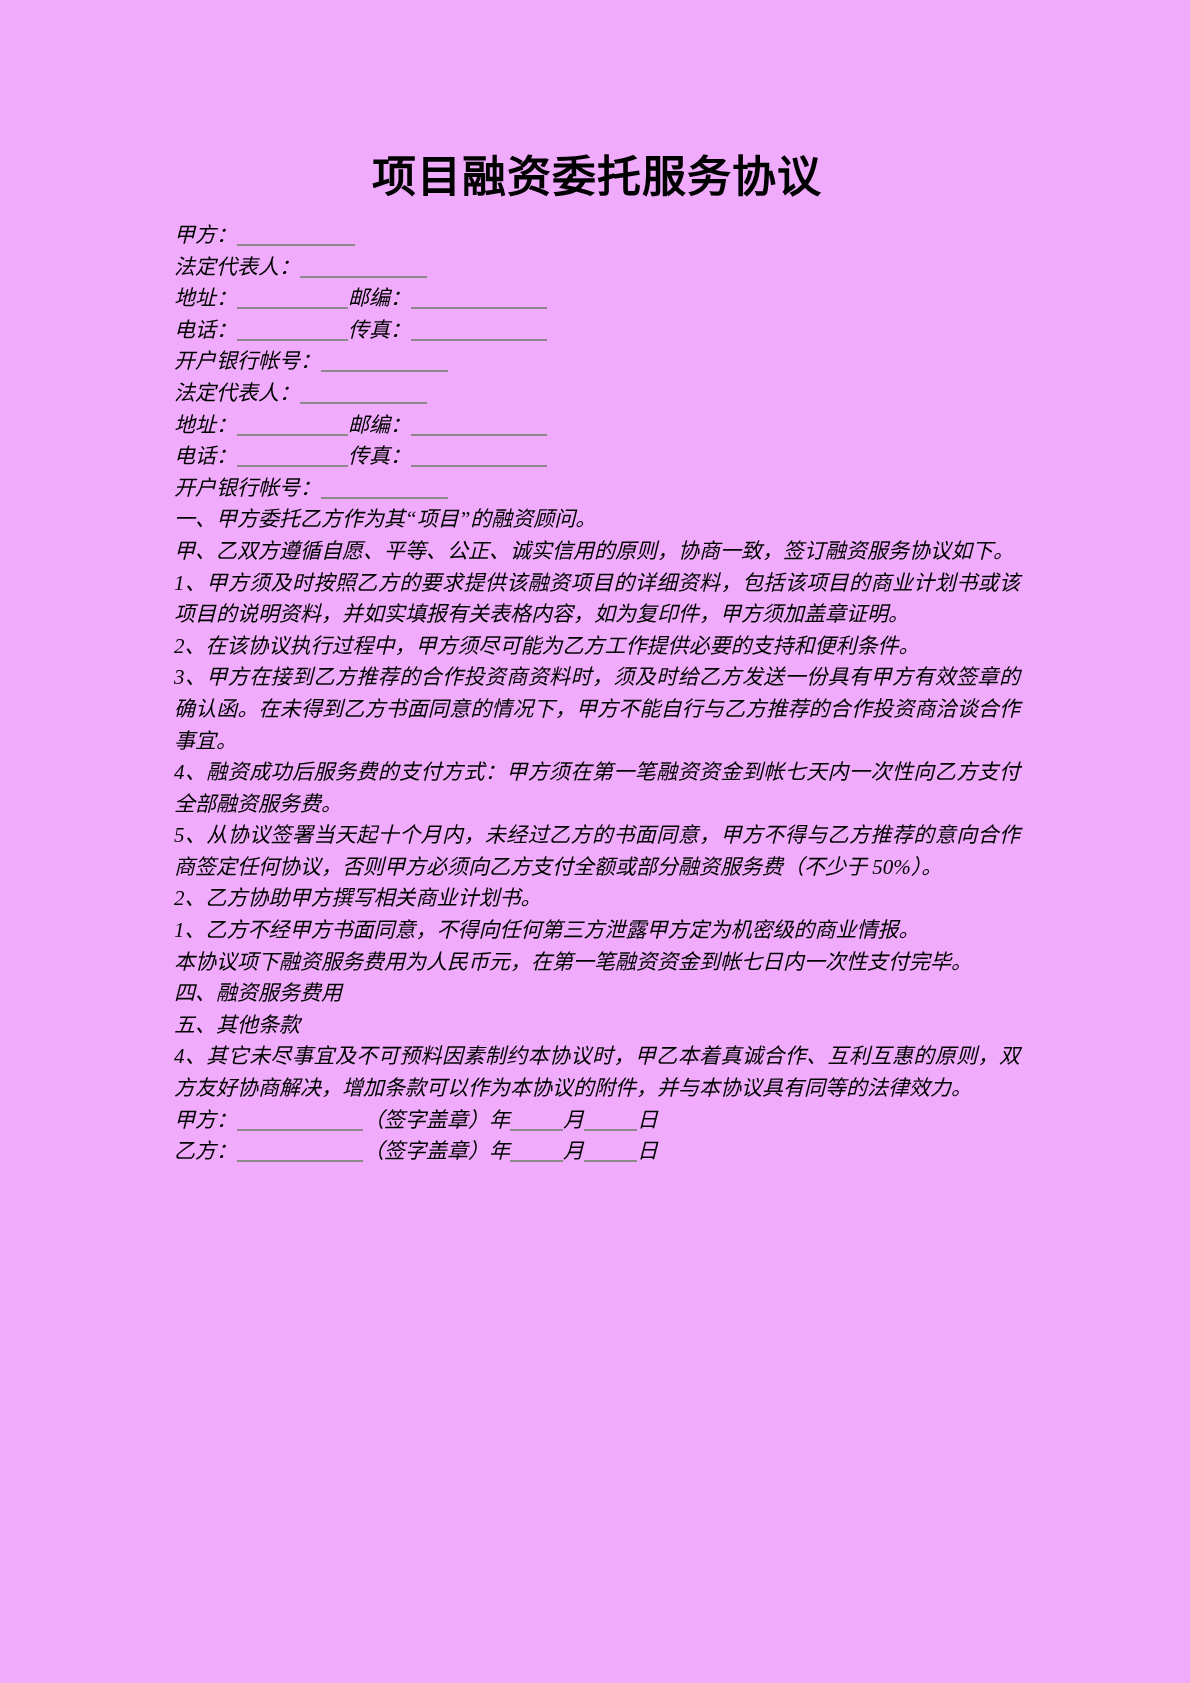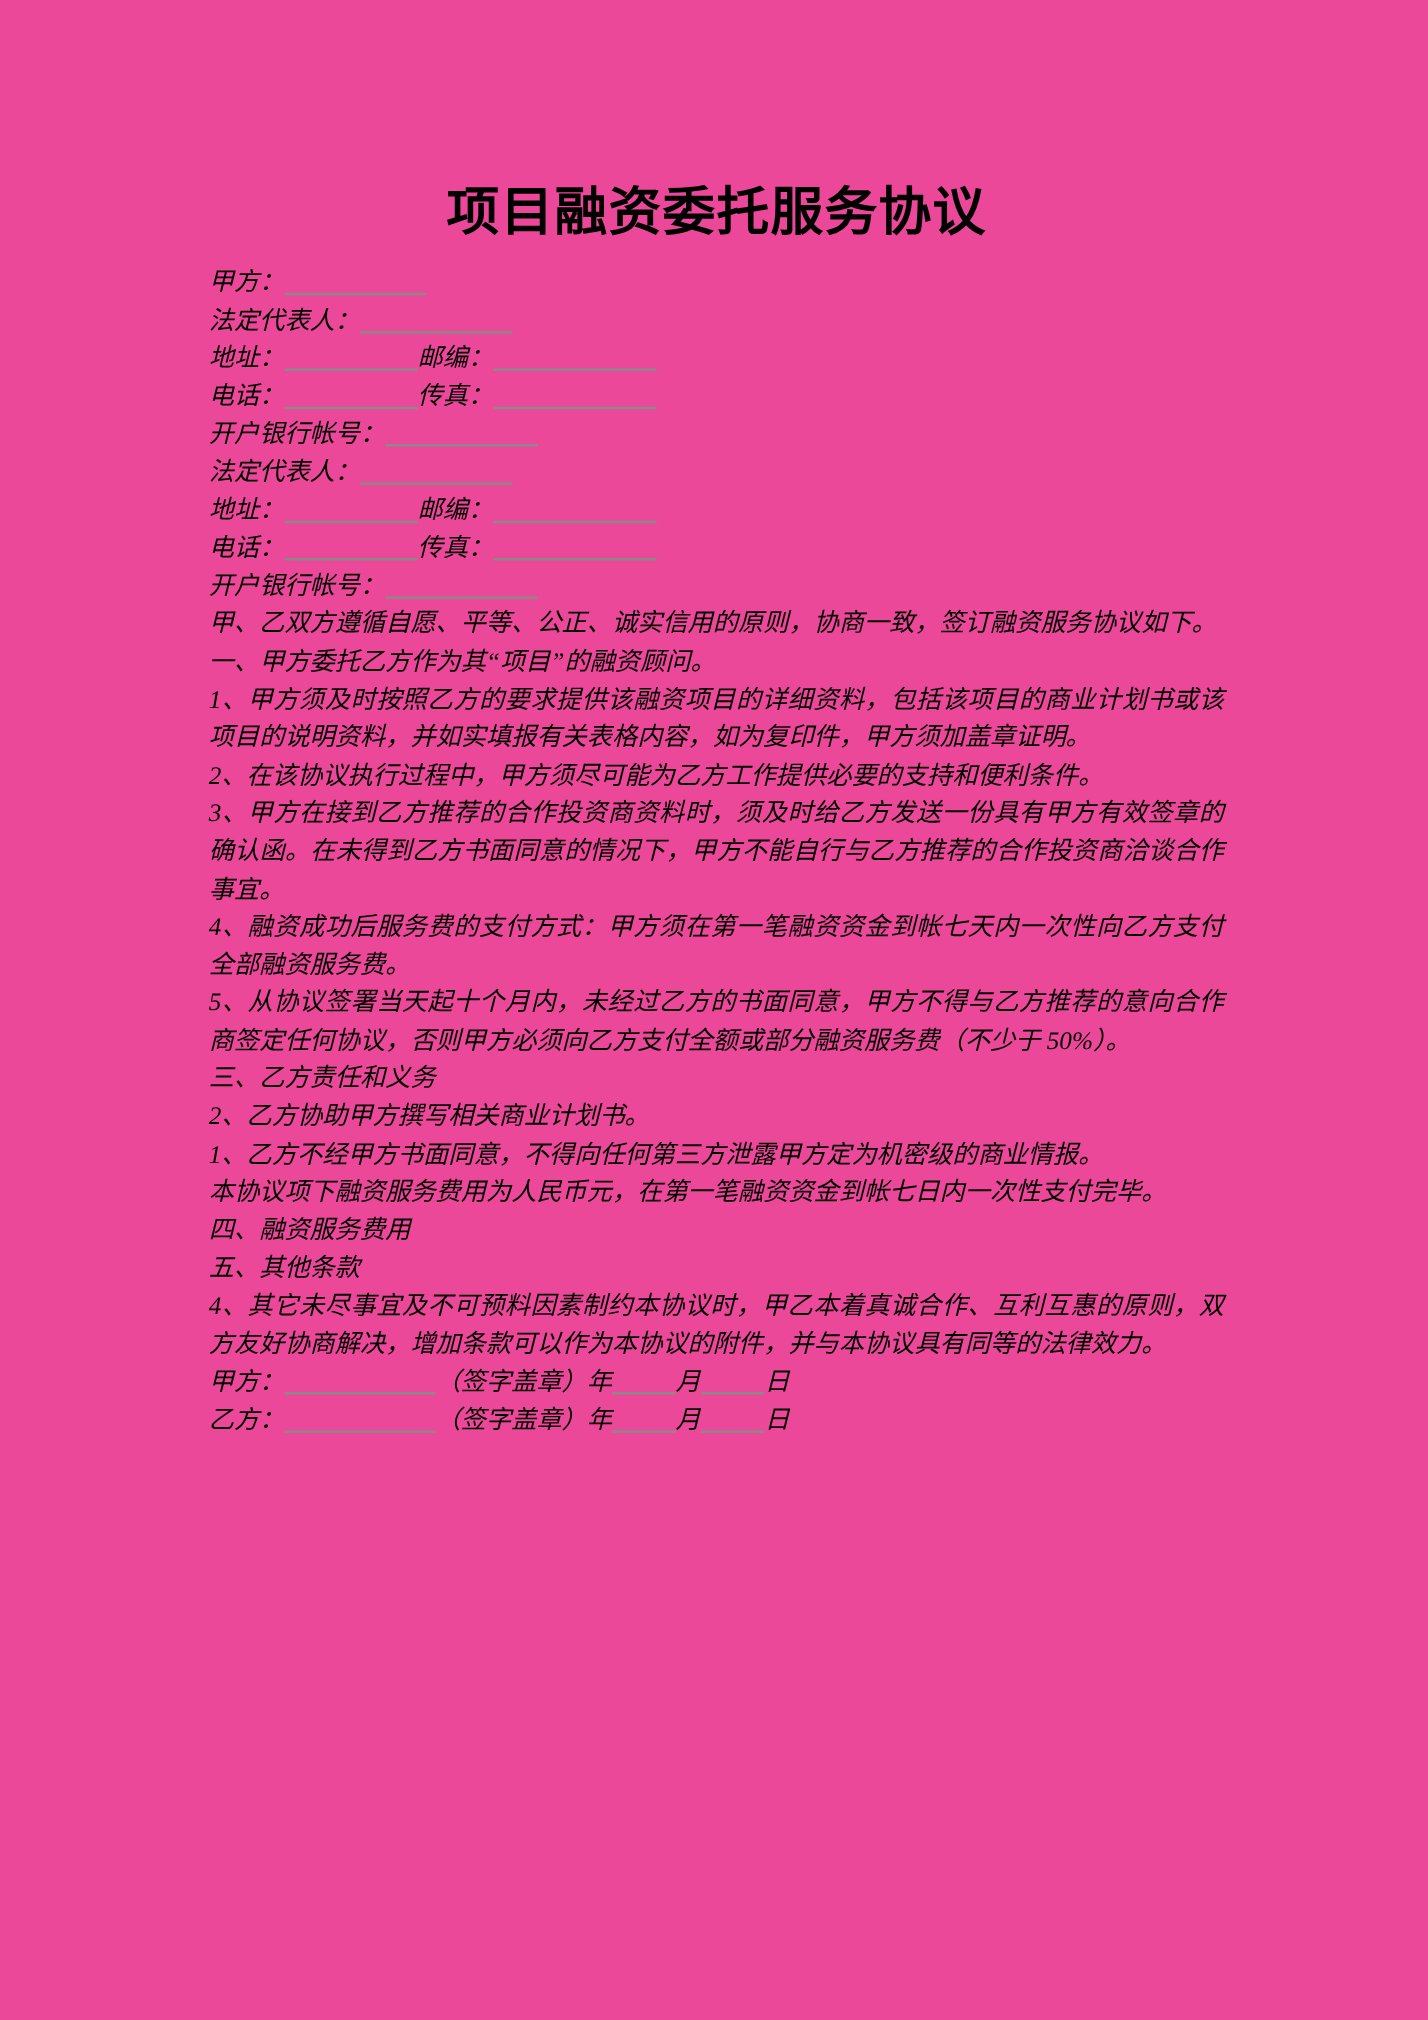--- a/index.html
+++ b/index.html
@@ -4,21 +4,21 @@
 <style>
   html, body {
     margin: 0;
     padding: 0;
     background: #ffffff;
   }
   .page {
     position: relative;
     width: 1190px;
     height: 1683px;
-    background: #ec4899;
+    background: #f0abfc;
     box-sizing: border-box;
     padding: 150px 170px 0 174px;
     font-family: "Liberation Serif", "DejaVu Serif", serif;
     color: #000000;
     overflow: hidden;
   }
   .doc-title {
     margin: 0 0 15px 0;
     font-size: 44px;
     font-weight: bold;
@@ -53,28 +53,27 @@
   <div class="doc-body">
       <p class="line"><span class="run">甲方：</span><span class="blank" style="width: 118px;"></span></p>
       <p class="line"><span class="run">法定代表人：</span><span class="blank" style="width: 127px;"></span></p>
       <p class="line"><span class="run">地址：</span><span class="blank" style="width: 111px;"></span><span class="run">邮编：</span><span class="blank" style="width: 136px;"></span></p>
       <p class="line"><span class="run">电话：</span><span class="blank" style="width: 111px;"></span><span class="run">传真：</span><span class="blank" style="width: 136px;"></span></p>
       <p class="line"><span class="run">开户银行帐号：</span><span class="blank" style="width: 127px;"></span></p>
       <p class="line"><span class="run">法定代表人：</span><span class="blank" style="width: 127px;"></span></p>
       <p class="line"><span class="run">地址：</span><span class="blank" style="width: 111px;"></span><span class="run">邮编：</span><span class="blank" style="width: 136px;"></span></p>
       <p class="line"><span class="run">电话：</span><span class="blank" style="width: 111px;"></span><span class="run">传真：</span><span class="blank" style="width: 136px;"></span></p>
       <p class="line"><span class="run">开户银行帐号：</span><span class="blank" style="width: 127px;"></span></p>
+      <p class="line"><span class="run">一、甲方委托乙方作为其“项目”的融资顾问。</span></p>
       <p class="line"><span class="run">甲、乙双方遵循自愿、平等、公正、诚实信用的原则，协商一致，签订融资服务协议如下。</span></p>
-      <p class="line"><span class="run">一、甲方委托乙方作为其“项目”的融资顾问。</span></p>
       <p class="line"><span class="run">1、甲方须及时按照乙方的要求提供该融资项目的详细资料，包括该项目的商业计划书或该项目的说明资料，并如实填报有关表格内容，如为复印件，甲方须加盖章证明。</span></p>
       <p class="line"><span class="run">2、在该协议执行过程中，甲方须尽可能为乙方工作提供必要的支持和便利条件。</span></p>
       <p class="line"><span class="run">3、甲方在接到乙方推荐的合作投资商资料时，须及时给乙方发送一份具有甲方有效签章的确认函。在未得到乙方书面同意的情况下，甲方不能自行与乙方推荐的合作投资商洽谈合作事宜。</span></p>
       <p class="line"><span class="run">4、融资成功后服务费的支付方式：甲方须在第一笔融资资金到帐七天内一次性向乙方支付全部融资服务费。</span></p>
       <p class="line"><span class="run">5、从协议签署当天起十个月内，未经过乙方的书面同意，甲方不得与乙方推荐的意向合作商签定任何协议，否则甲方必须向乙方支付全额或部分融资服务费（不少于 50%）。</span></p>
-      <p class="line"><span class="run">三、乙方责任和义务</span></p>
       <p class="line"><span class="run">2、乙方协助甲方撰写相关商业计划书。</span></p>
       <p class="line"><span class="run">1、乙方不经甲方书面同意，不得向任何第三方泄露甲方定为机密级的商业情报。</span></p>
       <p class="line"><span class="run">本协议项下融资服务费用为人民币元，在第一笔融资资金到帐七日内一次性支付完毕。</span></p>
       <p class="line"><span class="run">四、融资服务费用</span></p>
       <p class="line"><span class="run">五、其他条款</span></p>
       <p class="line"><span class="run">4、其它未尽事宜及不可预料因素制约本协议时，甲乙本着真诚合作、互利互惠的原则，双方友好协商解决，增加条款可以作为本协议的附件，并与本协议具有同等的法律效力。</span></p>
       <p class="line"><span class="run">甲方：</span><span class="blank" style="width: 126px;"></span><span class="run">（签字盖章）年</span><span class="blank" style="width: 53px;"></span><span class="run">月</span><span class="blank" style="width: 53px;"></span><span class="run">日</span></p>
       <p class="line"><span class="run">乙方：</span><span class="blank" style="width: 126px;"></span><span class="run">（签字盖章）年</span><span class="blank" style="width: 53px;"></span><span class="run">月</span><span class="blank" style="width: 53px;"></span><span class="run">日</span></p>
     </div>
 </div>

